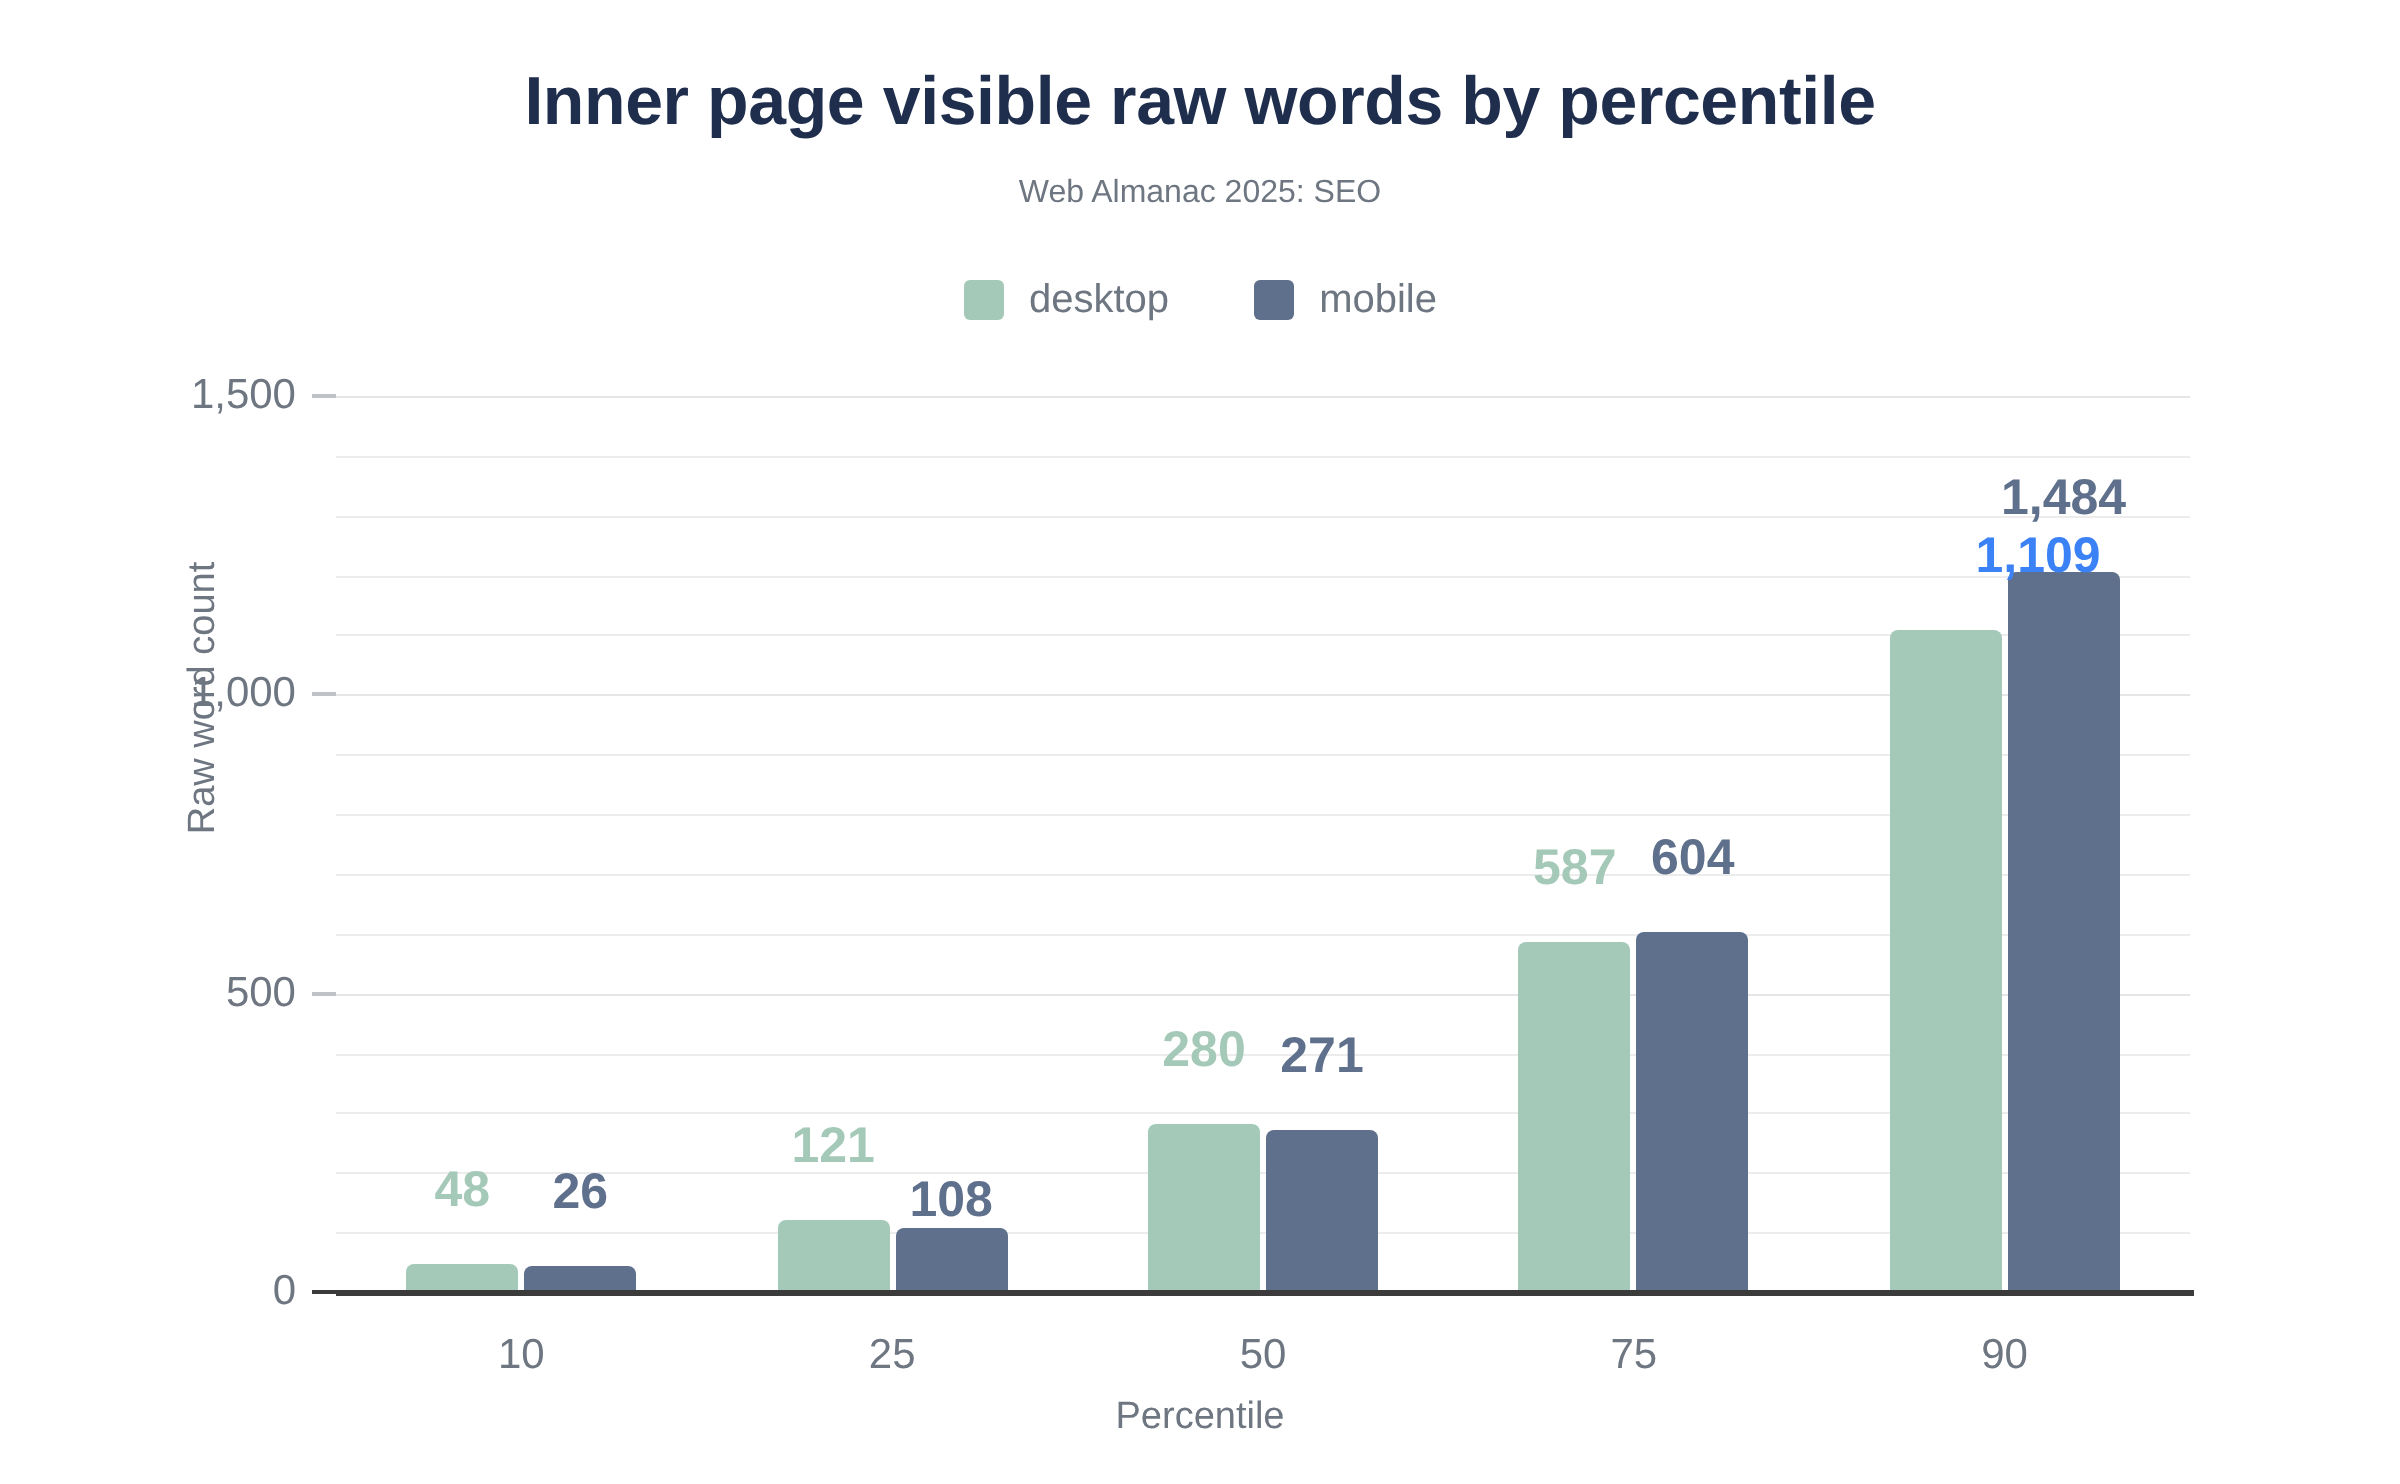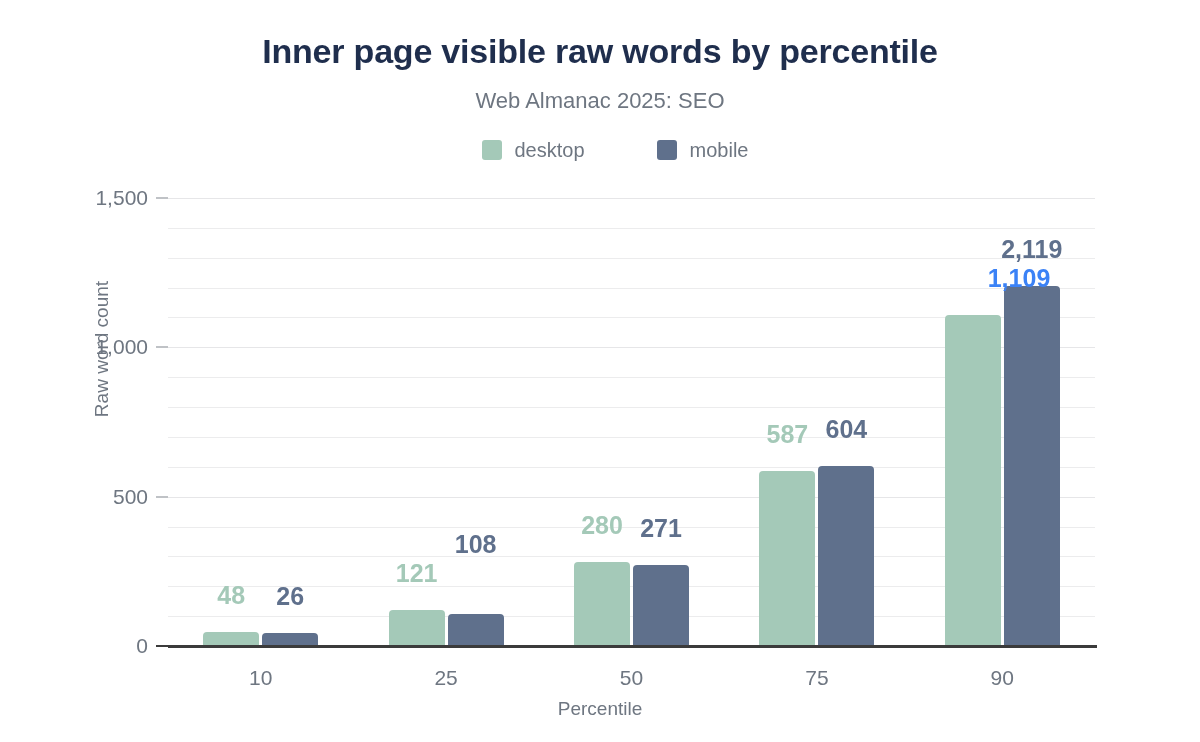--- a/index.html
+++ b/index.html
@@ -32,41 +32,40 @@
     color: #1f2e4d;
     letter-spacing: -0.2px;
     white-space: nowrap;
   }
   #chart-subtitle {
     position: absolute;
     left: 0;
     top: 88px;
     width: 1200px;
     text-align: center;
-    font-size: 22px;
+    font-size: 16px;
     font-weight: normal;
     color: #6e7681;
   }
 
   
   #chart-legend {
     position: absolute;
     left: 0;
     top: 140px;
     width: 1200px;
     display: flex;
     justify-content: center;
     align-items: center;
     gap: 42px;
   }
   .legend-item {
     display: flex;
     align-items: flex-end;
     gap: 13px;
-    margin-left: 30px;
   }
   .legend-swatch {
     width: 20px;
     height: 20px;
     border-radius: 3px;
     display: block;
   }
   .legend-label {
     font-size: 20px;
     color: #6e7681;
@@ -238,24 +237,24 @@
       <div class="x-tick-label" style="left: 180.7px;">10</div>
       <div class="x-tick-label" style="left: 366.1px;">25</div>
       <div class="x-tick-label" style="left: 551.5px;">50</div>
       <div class="x-tick-label" style="left: 736.9px;">75</div>
       <div class="x-tick-label" style="left: 922.3px;">90</div>
     </div>
   <div id="labels-layer">
       <div class="value-label" style="color: rgb(164, 201, 184); left: 231.2px; transform: translate(-50%, -100%); top: 607.664px;">48</div>
       <div class="value-label" style="color: rgb(95, 112, 140); left: 290.2px; transform: translate(-50%, -100%); top: 609.456px;">26</div>
       <div class="value-label" style="color: rgb(164, 201, 184); left: 416.6px; transform: translate(-50%, -100%); top: 585.861px;">121</div>
-      <div class="value-label" style="color: rgb(95, 112, 140); left: 475.6px; transform: translate(-50%, -100%); top: 557px;">108</div>
+      <div class="value-label" style="color: rgb(95, 112, 140); left: 475.6px; transform: translate(-50%, -100%); top: 613px;">108</div>
       <div class="value-label" style="color: rgb(164, 201, 184); left: 602px; transform: translate(-50%, -100%); top: 538.373px;">280</div>
       <div class="value-label" style="color: rgb(95, 112, 140); left: 661px; transform: translate(-50%, -100%); top: 541.061px;">271</div>
       <div class="value-label" style="color: rgb(164, 201, 184); left: 787.4px; transform: translate(-50%, -100%); top: 446.683px;">587</div>
       <div class="value-label" style="color: rgb(95, 112, 140); left: 846.4px; transform: translate(-50%, -100%); top: 441.605px;">604</div>
       <div class="value-label" style="color: #3b82f6; left: 1019px; transform: translate(-50%, -100%); top: 290.779px;">1,109</div>
-      <div class="value-label" style="color: rgb(95, 112, 140); left: 1031.8px; transform: translate(-50%, -100%); top: 262.405px;">2,119</div>
+      <div class="value-label" style="color: rgb(95, 112, 140); left: 1031.8px; transform: translate(-50%, -100%); top: 262.405px;">1,484</div>
     </div>
 
   <div id="x-axis-title">Percentile</div>
 
 </div>
 
 </body></html>

